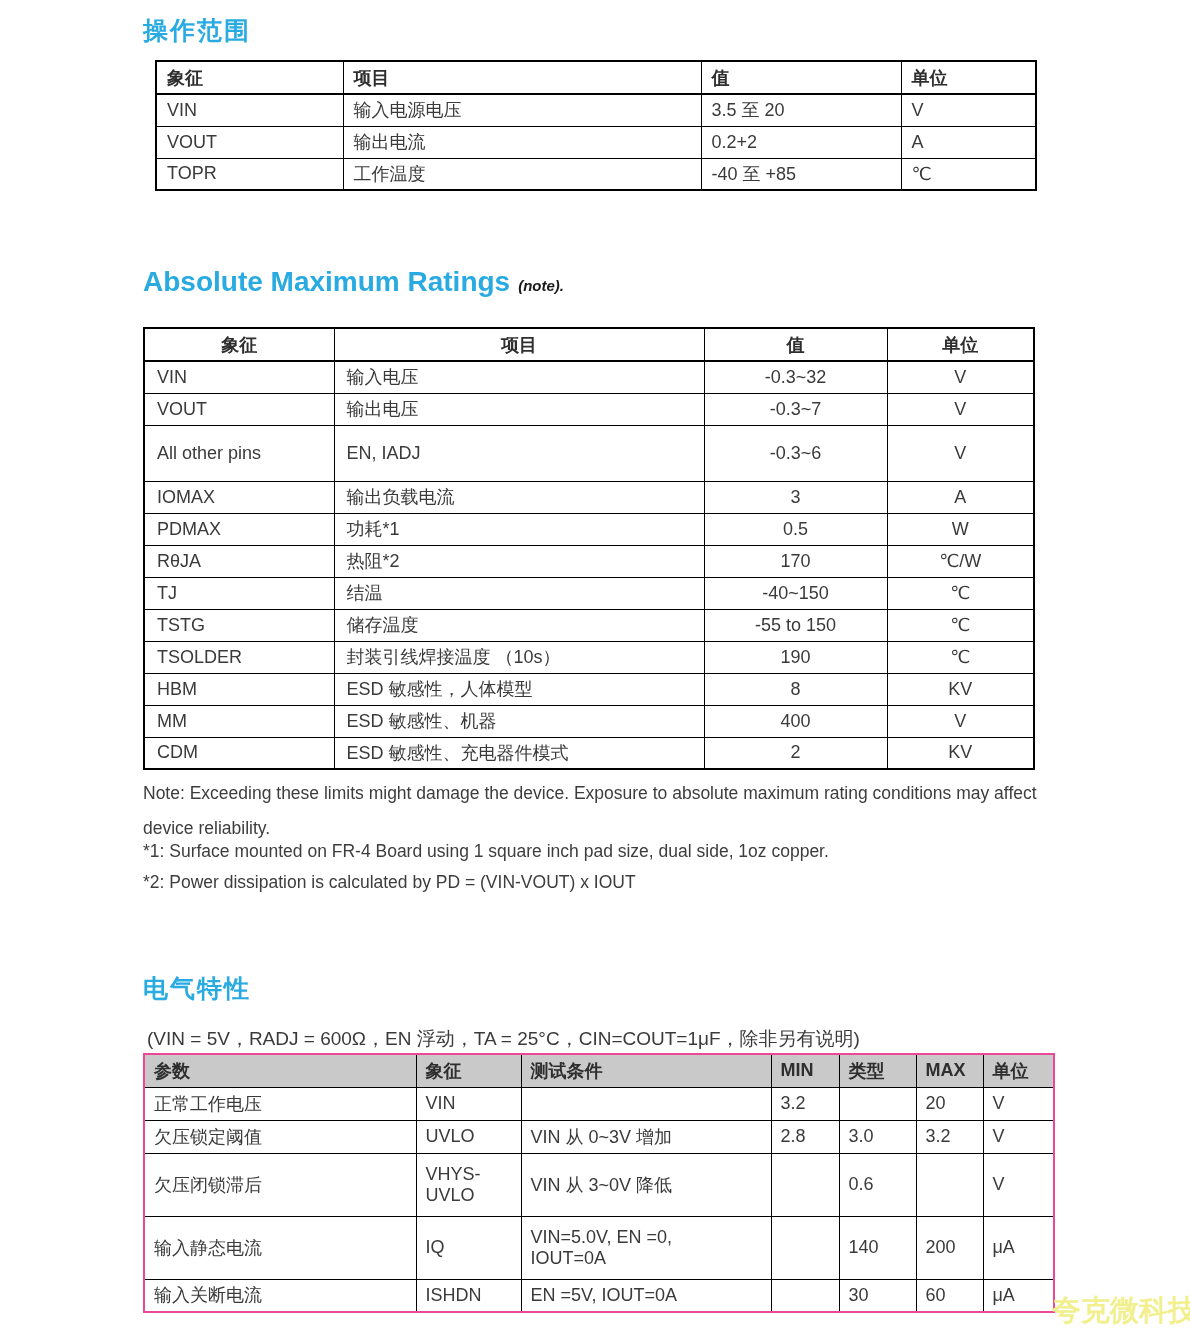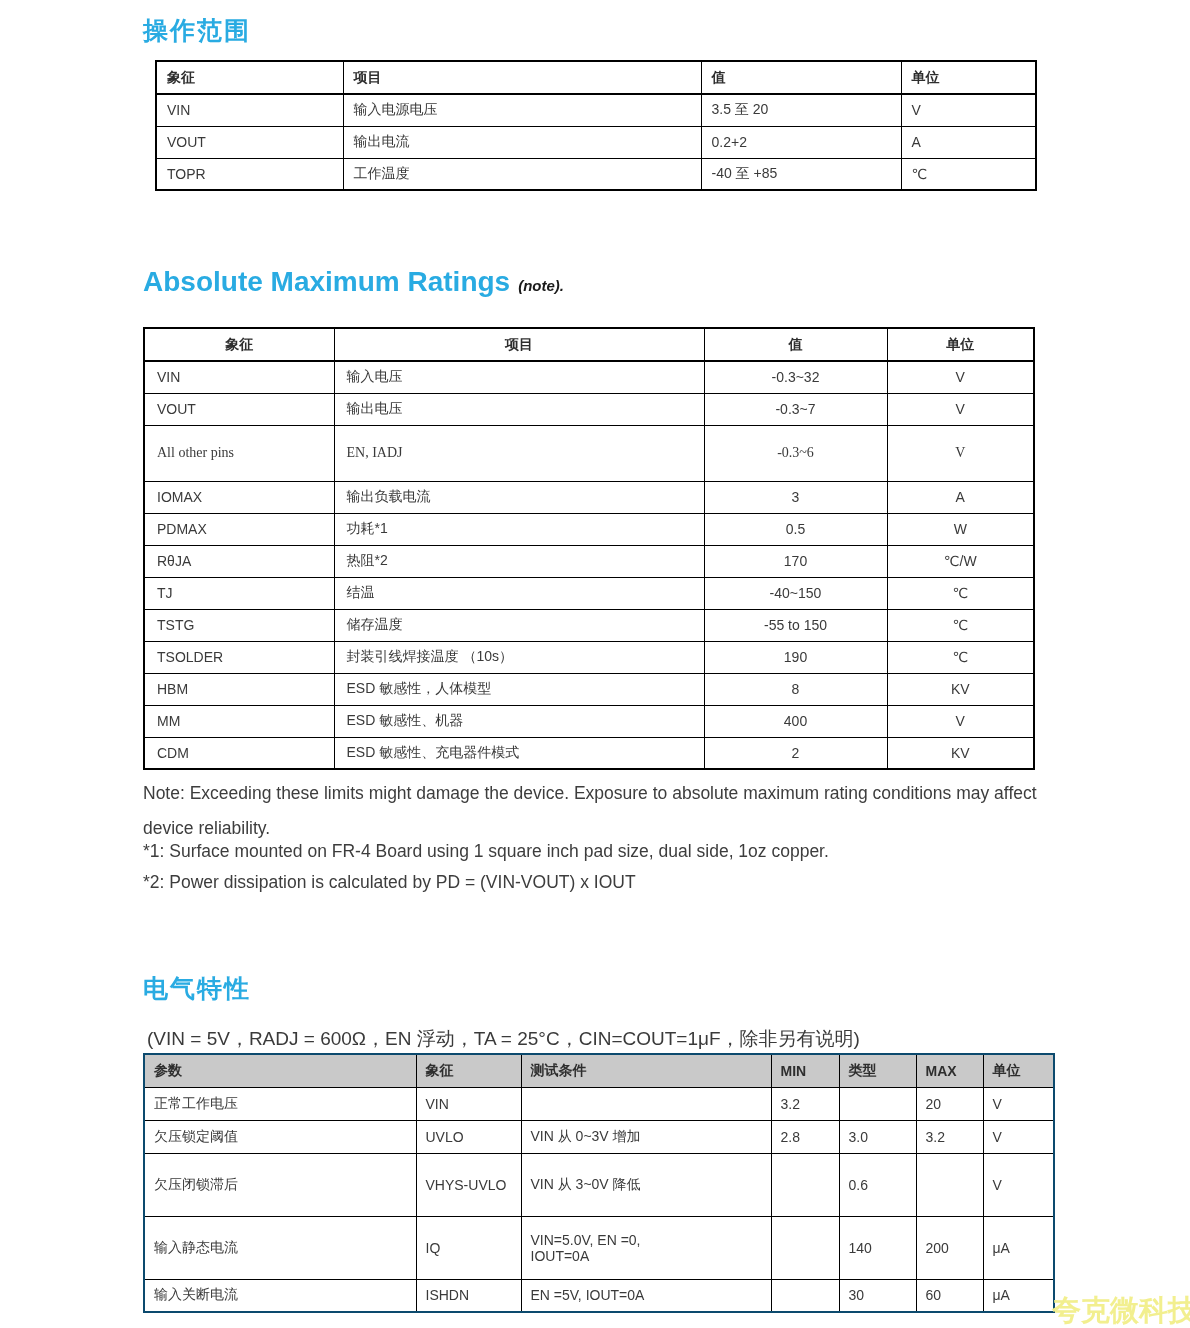--- a/index.html
+++ b/index.html
@@ -17,21 +17,21 @@
   .sec-title { position:absolute; font-weight:bold; color:var(--accent,#29ABE2); white-space:nowrap; }
   #t-operating-title { left:143px; top:14px;  font-size:25px; letter-spacing:2px; }
   #t-absmax-title    { left:143px; top:266px; font-size:28px; letter-spacing:0; }
   #t-absmax-title .note-tag { color:#1a1a1a; font-size:15px; font-weight:bold; margin-left:8px;font-style:italic; }
   #t-elec-title      { left:143px; top:972px; font-size:25px; letter-spacing:2px; }
 
   table {
     position:absolute;
     border-collapse:collapse;
     table-layout:fixed;
-    font-size:14px;
+    font-size:18px;
     color:#3a3a3a;
     border-radius:14px;
   }
   th, td { border:1px solid #000; vertical-align:middle; overflow:hidden; }
   th { font-weight:bold; color:#2e2e2e; }
 
   
   #operating-table { left:155px; top:60px; width:880px; border:2px solid #000; }
   #operating-table col:nth-child(1){width:187px;}
   #operating-table col:nth-child(2){width:358px;}
@@ -42,32 +42,32 @@
 
   
   #absmax-table { left:143px; top:327px; width:890px; border:2px solid #000; }
   #absmax-table col:nth-child(1){width:190px;}
   #absmax-table col:nth-child(2){width:370px;}
   #absmax-table col:nth-child(3){width:183px;}
   #absmax-table col:nth-child(4){width:147px;}
   #absmax-table thead th { text-align:center; height:33px; border-bottom:2px solid #000; padding:2px 4px; }
   #absmax-table td { padding:2px 12px; height:32px; text-align:left; }
   #absmax-table td:nth-child(3), #absmax-table td:nth-child(4) { text-align:center; padding:0 4px; }
-  #absmax-table tbody tr:nth-child(3) td { height:56px;font-family:Liberation Serif, serif; }
+  #absmax-table tbody tr:nth-child(3) td { height:56px; }
 
   
   .note-block { position:absolute; left:143px; width:900px; font-size:17.5px; color:#3d3d3d; }
   #note-main  { top:776px; line-height:35px; }
   #note-star1 { top:841px; }
   #note-star2 { top:872px; }
 
   
   #condition-line { position:absolute; left:147px; top:1026px; font-size:19px; color:#3a3a3a; white-space:nowrap; }
 
-  #elec-table { left:143px; top:1053px; width:910px; border:2px solid #0c4a6e; }
+  #elec-table { left:143px; top:1053px; width:910px; border:2px solid #ec4899; }
   #elec-table col:nth-child(1){width:272px;}
   #elec-table col:nth-child(2){width:105px;}
   #elec-table col:nth-child(3){width:250px;}
   #elec-table col:nth-child(4){width:68px;}
   #elec-table col:nth-child(5){width:77px;}
   #elec-table col:nth-child(6){width:67px;}
   #elec-table col:nth-child(7){width:71px;}
   #elec-table thead th { background:var(--table-header-bg,#C9C9C9); text-align:left; padding:2px 9px; height:33px; }
   #elec-table td { text-align:left; padding:2px 9px; height:33px; white-space:pre-line; }
   #elec-table tbody tr:nth-child(3) td, #elec-table tbody tr:nth-child(4) td { height:63px; }

